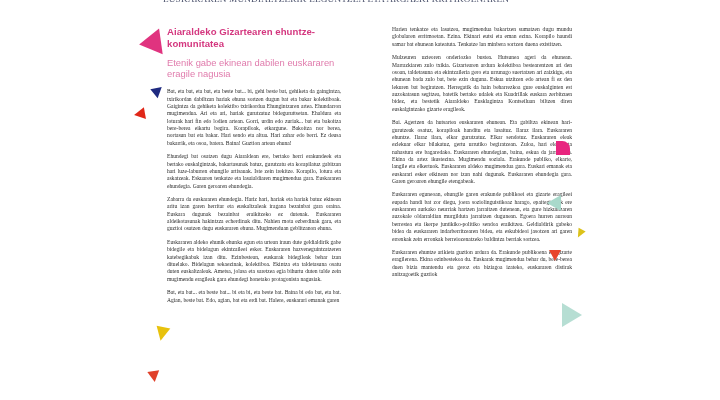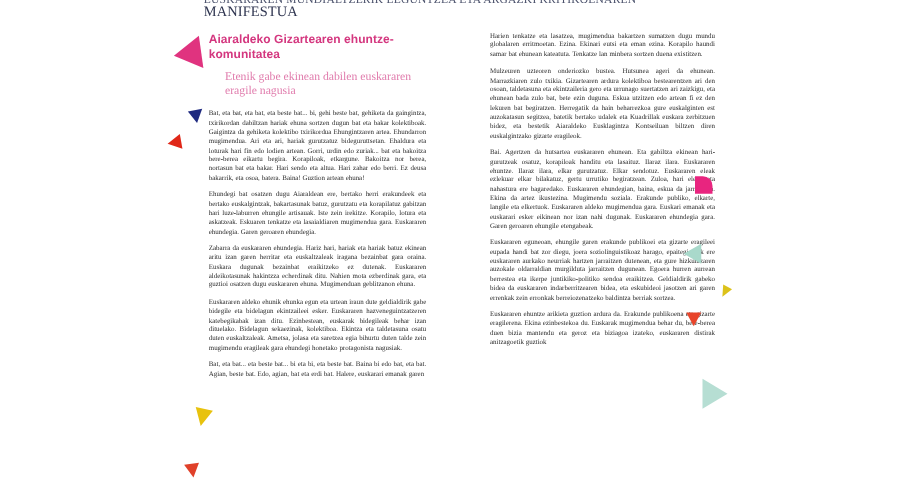--- a/index.html
+++ b/index.html
@@ -69,25 +69,25 @@
   .sec-heading {
     font-family: "Liberation Sans", sans-serif;
     font-weight: bold;
     font-size: 9.6px;
     line-height: 12.4px;
     color: #d4377f;
     margin: 0 0 6px 0;
     letter-spacing: .005em;
   }
   .sec-sub {
-    font-family: Liberation Serif, serif;
+    font-family: Liberation Sans, sans-serif;
     font-size: 9.4px;
     line-height: 11.2px;
     color: #e07bac;
-    margin: 0 0 9px 13px;
+    margin: 0 0 9px 0;
   }
 
   p.body {
     font-family: "Liberation Serif", serif;
     font-size: 5.55px;
     line-height: 7.35px;
     color: #2b2b2b;
     text-align: justify;
     margin: 0 0 6.2px 0;
     hyphens: auto;
@@ -105,21 +105,20 @@
     width: 0; height: 0;
   }
 </style>
 </head>
 <body>
 
 <div id="page">
 
   <div id="header-block">
     <div class="header-kicker">EUSKARAREN MUNDIALTZERIK LEGUNTZEA ETA ARGAZKI KRITIKOENAREN</div>
-    <div class="header-title">MANIFESTUA</div>
   </div>
 
   <div id="col-left">
     <h2 class="sec-heading">Aiaraldeko Gizartearen ehuntze-komunitatea</h2>
     <div class="sec-sub">Etenik gabe ekinean dabilen euskararen eragile nagusia</div>
     <div>
         <p class="body">Bat, eta bat, eta bat, eta beste bat... bi, gehi beste bat, gehiketa da gaingintza, txirikordan dabiltzan hariak ehuna sortzen dugun bat eta bakar kolektiboak. Gaigintza da gehiketa kolektibo txirikordua Ehungintzaren artea. Ehundarron mugimendua. Ari eta ari, hariak gurutzatuz bideguruttsetan. Ehaldura eta loturak hari fin edo lodien artean. Gorri, urdin edo zuriak... bat eta bakoitza bere-berea eikartu begira. Korapiloak, etkargune. Bakoitza nor berea, nortasun bat eta bakar. Hari sendo eta altua. Hari zahar edo berri. Ez deusa bakarrik, eta osoa, batera. Baina! Guztion artean ehuna!</p>
         <p class="body">Ehundegi bat osatzen dugu Aiaraldean ere, bertako herri erakundeek eta bertako euskalgintzak, bakartasunak batuz, gurutzatu eta korapilatuz gabitzan hari luze-laburren ehungile artisauak. Iste zein irekitze. Korapilo, lotura eta askatzeak. Eskuaren tenkatze eta lasaialdiaren mugimendua gara. Euskararen ehundegia. Garen geroaren ehundegia.</p>
         <p class="body">Zabarra da euskararen ehundegia. Hariz hari, hariak eta hariak batuz ekinean aritu izan garen herritar eta euskaltzaleak iragana bezainbat gara oraina. Euskara dugunak bezainbat eraikitzeko ez dutenak. Euskararen aldeikotasunak hakintzza echerdinak ditu. Nahien mota ezberdinak gara, eta guztioi osatzen dugu euskararen ehuna. Mugimenduan geblitzanon ehuna.</p>
         <p class="body">Euskararen aldeko ehunik ehunka egun eta urtean iraun dute geldialdirik gabe bidegile eta bidelagun ekintzaileei esker. Euskararen hazveneguintzatzeren katebegikabak izan ditu. Ezinbestean, euskarak bidegileak behar izan dituelako. Bidelagun sekaezinak, kolektiboa. Ekintza eta taldetasuna osatu duten euskaltzaleak. Ametsa, jolasa eta saretzea egia bihurtu duten talde zein mugimendu eragileak gara ehundegi honetako protagonista nagusiak.</p>

